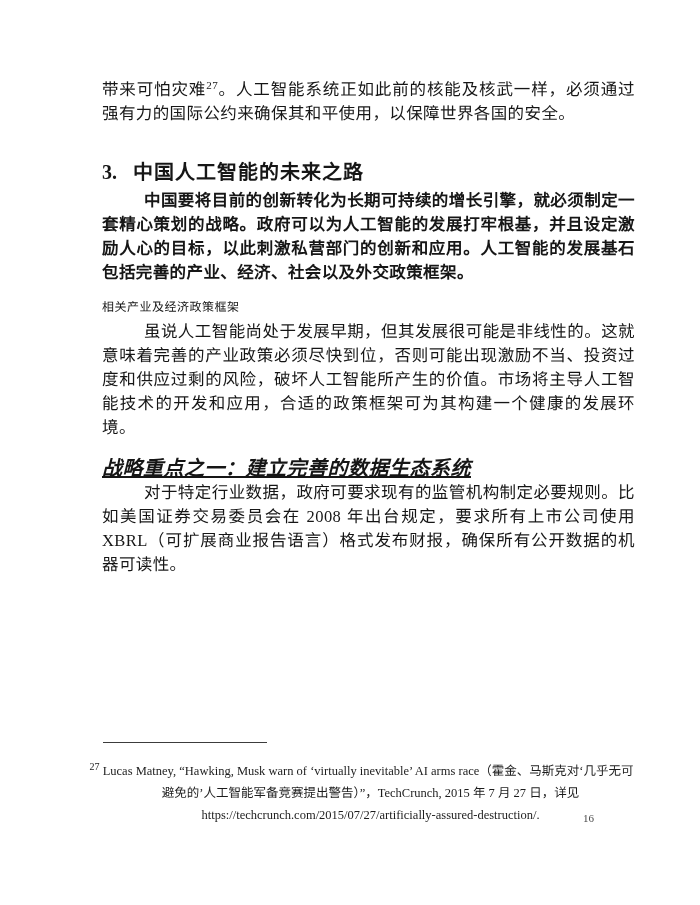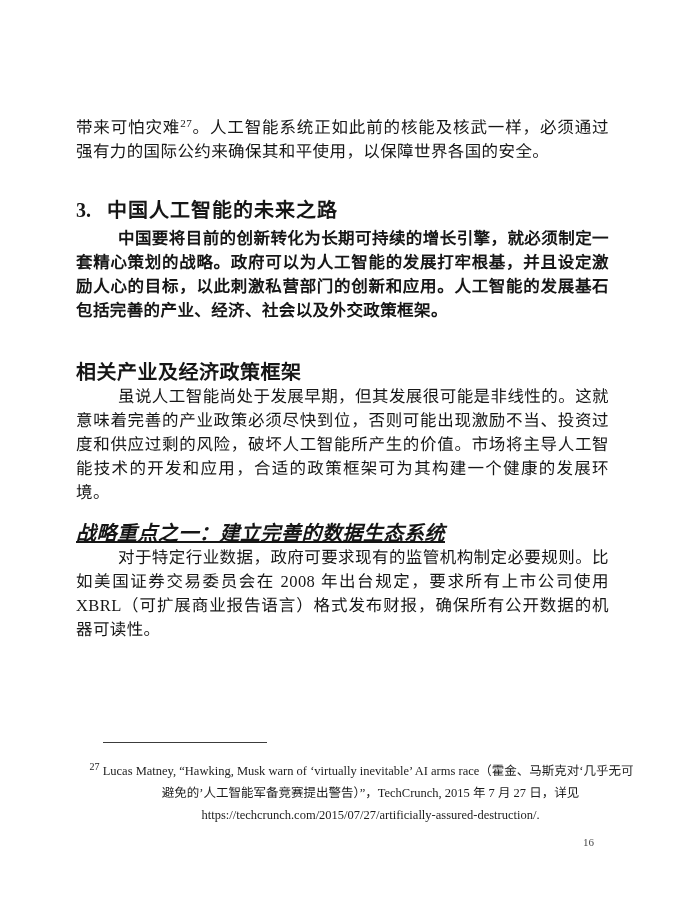--- a/index.html
+++ b/index.html
@@ -7,48 +7,48 @@
     position: relative;
     width: 700px;
     height: 905px;
     background: #ffffff;
     color: #161616;
     font-family: "Liberation Serif", "DejaVu Serif", serif;
     overflow: hidden;
   }
   .content {
     position: absolute;
-    left: 76px;
+    left: 102px;
     top: 0;
     width: 533px;
-    padding-top: 116px;
+    padding-top: 78px;
   }
   p.body {
     margin: 0;
     font-size: 16.5px;
     line-height: 24px;
     text-align: justify;
     letter-spacing: 0.4px;
   }
   .indent { text-indent: 42px; }
   .bold { font-weight: bold; }
   .h1 {
     margin: 29px 0 0 0;
     font-size: 20px;
     line-height: 34px;
     font-weight: bold;
     letter-spacing: 1px;
   }
   .h1-num { margin-right: 16px; letter-spacing: 0; }
   .mt-lead { margin-top: 13px; }
   .h2 {
-    margin: 37px 0 0 0;
-    font-size: 20px;
+    margin: 10px 0 0 0;
+    font-size: 12px;
     line-height: 25px;
-    font-weight: bold;
+    font-weight: normal;
     letter-spacing: 0.5px;
   }
   .mt-sub { margin-top: 4px; }
   .h3 {
     margin: 16px 0 0 0;
     font-size: 20px;
     line-height: 25px;
     font-weight: bold;
     font-style: italic;
     text-decoration: underline;
@@ -77,21 +77,21 @@
     line-height: 22px;
     padding-left: 18px;
     text-indent: -18px;
     text-align: center;
     color: #1c1c1c;
   }
   .footnote sup.fn-ref { font-size: 10px; }
   .page-number {
     position: absolute;
     left: 583px;
-    top: 836px;
+    top: 812px;
     font-size: 11px;
     color: #4a4a4a;
     font-family: "Liberation Serif", "DejaVu Serif", serif;
   }
 </style>
 </head>
 <body>
 
 <div class="page">
   <div class="content">

